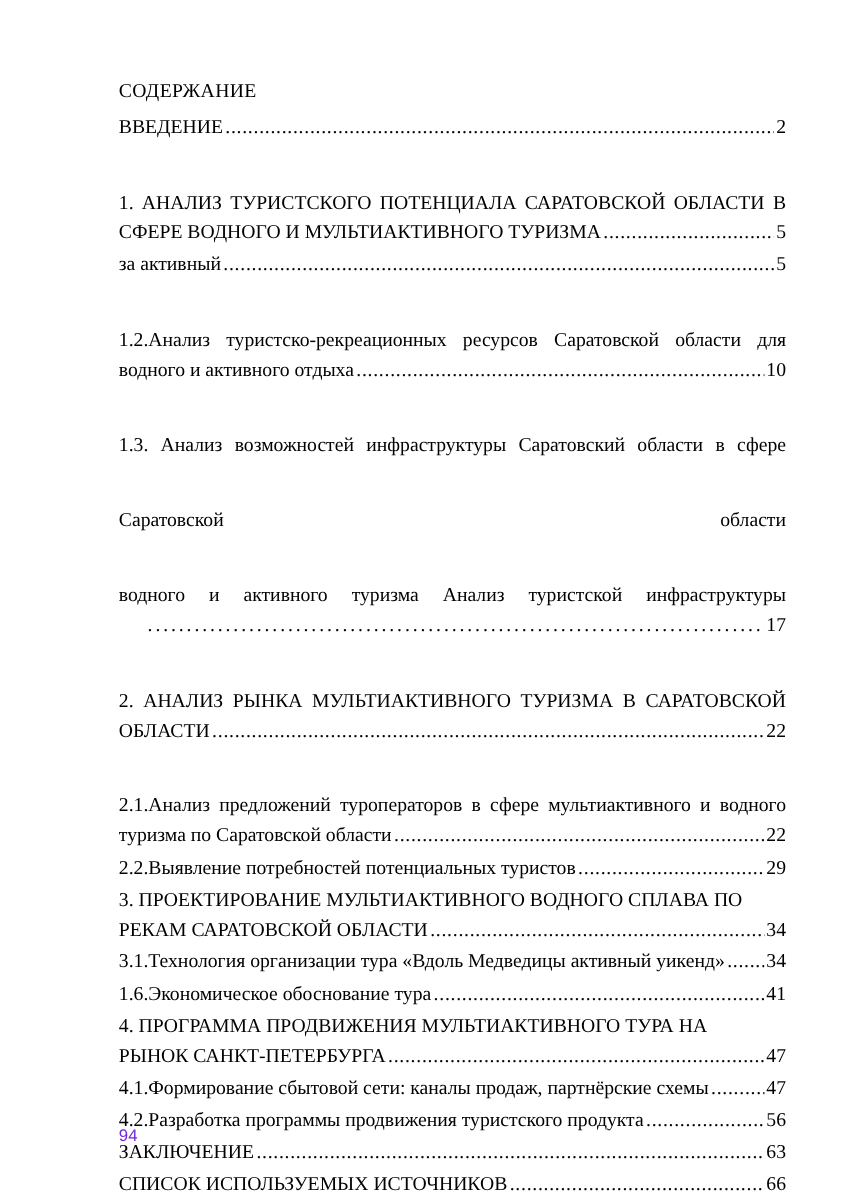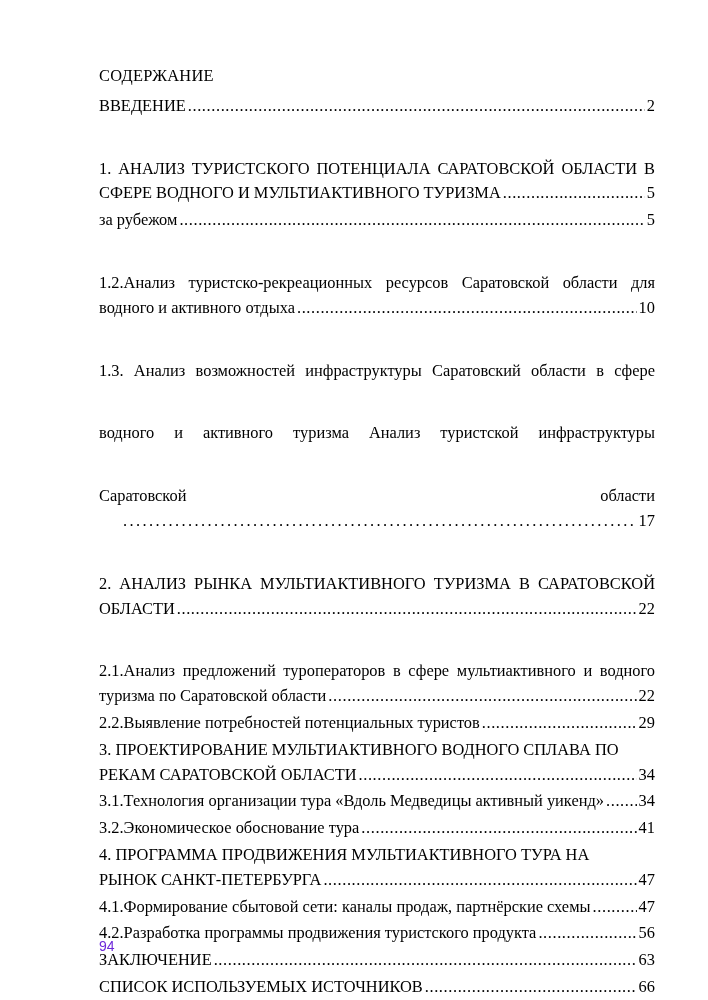--- a/index.html
+++ b/index.html
@@ -70,39 +70,39 @@
       <div class="line full jfull">1. АНАЛИЗ ТУРИСТСКОГО ПОТЕНЦИАЛА САРАТОВСКОЙ ОБЛАСТИ В</div>
       <div class="line last">
         <span class="txt">СФЕРЕ ВОДНОГО И МУЛЬТИАКТИВНОГО ТУРИЗМА</span>
         <span class="dots"></span>
         <span class="pg">5</span>
       </div>
     </div>
 
     <div class="entry">
       <div class="line last">
-        <span class="txt">за рубежом</span>
+        <span class="txt">за активный</span>
         <span class="dots"></span>
         <span class="pg">5</span>
       </div>
     </div>
 
     <div class="entry">
       <div class="line full jfull">1.2.Анализ туристско-рекреационных ресурсов Саратовской области для</div>
       <div class="line last">
         <span class="txt">водного и активного отдыха</span>
         <span class="dots"></span>
         <span class="pg">10</span>
       </div>
     </div>
 
     <div class="entry">
       <div class="line full jfull">1.3. Анализ возможностей инфраструктуры Саратовский области в сфере</div>
+      <div class="line full jfull">Саратовской области</div>
       <div class="line full jfull">водного и активного туризма Анализ туристской инфраструктуры</div>
-      <div class="line full jfull">Саратовской области</div>
       <div class="line last indent">
         <span class="txt"></span>
         <span class="dots wide"></span>
         <span class="pg">17</span>
       </div>
     </div>
 
     <div class="entry">
       <div class="line full jfull">2. АНАЛИЗ РЫНКА МУЛЬТИАКТИВНОГО ТУРИЗМА В САРАТОВСКОЙ</div>
       <div class="line last">
@@ -141,21 +141,21 @@
     <div class="entry">
       <div class="line last">
         <span class="txt">3.1.Технология организации тура «Вдоль Медведицы активный уикенд»</span>
         <span class="dots"></span>
         <span class="pg">34</span>
       </div>
     </div>
 
     <div class="entry">
       <div class="line last">
-        <span class="txt">3.2.Экономическое обоснование тура</span>
+        <span class="txt">1.6.Экономическое обоснование тура</span>
         <span class="dots"></span>
         <span class="pg">41</span>
       </div>
     </div>
 
     <div class="entry">
       <div class="line full">4. ПРОГРАММА ПРОДВИЖЕНИЯ МУЛЬТИАКТИВНОГО ТУРА НА</div>
       <div class="line last">
         <span class="txt">РЫНОК САНКТ-ПЕТЕРБУРГА</span>
         <span class="dots"></span>

